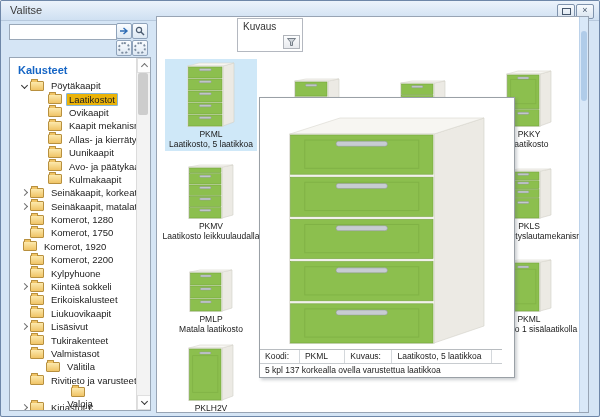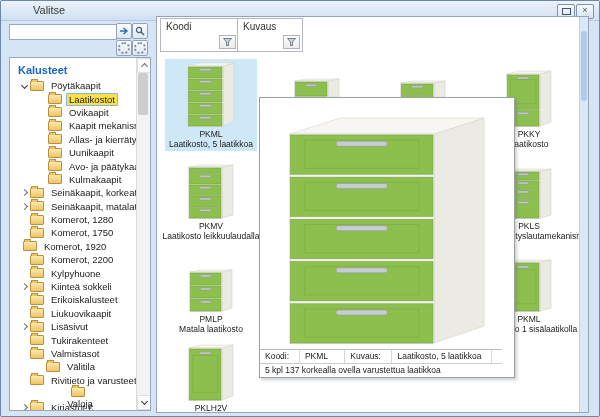--- a/index.html
+++ b/index.html
@@ -1,21 +1,21 @@
 <!DOCTYPE html>
 <html><head>
 <meta charset="utf-8">
 <style>
   html,body{margin:0;padding:0;background:#eef2f6;font-family:"Liberation Sans","DejaVu Sans",sans-serif;}
   #win{position:relative;width:598px;height:415px;border:1px solid #6e87a8;border-radius:2px;
        background:#d5e5f5;overflow:hidden;box-shadow:0 1px 4px rgba(0,0,0,.25);}
   
   #titlebar{position:absolute;left:0;top:0;width:100%;height:19px;
             background:linear-gradient(#ecf3fb,#cfe0f2);border-bottom:1px solid #b7c9dd;}
-  #title{position:absolute;left:9px;top:3px;font-size:11px;color:#3a3a3a;margin-left:23px;}
+  #title{position:absolute;left:9px;top:3px;font-size:11px;color:#3a3a3a;}
   .winbtn{position:absolute;top:3px;width:16px;height:13px;border:1px solid #7f93ad;border-radius:2px;
           background:linear-gradient(#f7fafd,#d9e4f0);font-size:9px;line-height:11px;text-align:center;
           color:#44556b;cursor:default;}
   #btn-restore{right:24px;}
   #btn-close{right:5px;}
   #btn-restore .glyph{display:inline-block;width:7px;height:5px;border:1px solid #44556b;margin-top:3px;}
   
   #search-input{position:absolute;left:8px;top:23px;width:100px;height:12px;border:1px solid #9aa8b8;
                 font-size:10px;padding:1px 3px;background:#fff;}
   .toolbtn{position:absolute;width:14px;height:14px;border:1px solid #8fa3bb;border-radius:2px;
@@ -32,21 +32,21 @@
   .trow{display:flex;align-items:center;height:13.4px;font-size:9.5px;color:#222;white-space:nowrap;}
   .trow .slot{width:12px;display:flex;align-items:center;justify-content:center;flex:none;}
   .chev{width:4px;height:4px;border-right:1.3px solid #6f6f6f;border-bottom:1.3px solid #6f6f6f;}
   .chev.right{transform:rotate(-45deg);}
   .chev.down{transform:rotate(45deg);border-color:#333;}
   .folder{width:12px;height:8px;background:linear-gradient(#fce9ad,#f0c466);border:1px solid #b8903e;
           border-radius:1px;position:relative;flex:none;margin-right:4px;}
   .folder::before{content:"";position:absolute;top:-3px;left:0px;width:5px;height:2px;
           background:#f0c466;border:1px solid #b8903e;border-bottom:none;border-radius:1px 1px 0 0;}
   .tlabel{padding:0 2px;border:1px solid transparent;}
-  .trow.sel .tlabel{background:#fde047;border:1px solid #84b6dd;border-radius:1px;}
+  .trow.sel .tlabel{background:#eab308;border:1px solid #84b6dd;border-radius:1px;}
   .vscroll{position:absolute;right:0;top:0;bottom:0;width:13px;background:#f3f3f3;border-left:1px solid #dcdcdc;}
   .sbtn{position:absolute;left:0;width:12px;height:13px;background:#fdfdfd;border:1px solid #dfdfdf;
         display:flex;align-items:center;justify-content:center;}
   .sbtn.up{top:0;} .sbtn.down{bottom:0;}
   .sthumb{position:absolute;left:1px;width:10px;background:#cdcdcd;border-radius:2px;}
   
   #rightpanel{position:absolute;left:155px;top:15px;width:431px;height:395px;background:#fff;
               border:1px solid #98a4b4;overflow:hidden;}
   .colhead{position:absolute;top:1px;height:32px;background:#fff;border:1px solid #b4b8c0;}
   #colhead-koodi{left:3px;width:77px;}
@@ -246,28 +246,20 @@
           <span class="chev" style="transform:rotate(-135deg);margin-top:2px;"></span>
         </div>
       <div class="sthumb" style="top:15px;height:42px;"></div>
       <div class="sbtn down">
           <span class="chev down" style="margin-bottom:2px;"></span>
         </div>
     </div>
   </div>
 
   <div id="rightpanel">
-    <div class="colhead" id="colhead-koodi">
-      <div class="hlabel">Koodi</div>
-      <div class="filterbtn">
-        <svg width="9" height="8" viewBox="0 0 9 8">
-          <path d="M0.5 0.5 H8.5 L5.5 4 V7.5 L3.5 7.5 V4 Z" fill="#cfd4da" stroke="#5a646e" stroke-width="0.8"></path>
-        </svg>
-      </div>
-    </div>
     <div class="colhead" id="colhead-kuvaus">
       <div class="hlabel">Kuvaus</div>
       <div class="filterbtn">
         <svg width="9" height="8" viewBox="0 0 9 8">
           <path d="M0.5 0.5 H8.5 L5.5 4 V7.5 L3.5 7.5 V4 Z" fill="#cfd4da" stroke="#5a646e" stroke-width="0.8"></path>
         </svg>
       </div>
     </div>
     <div id="grid">
         <div class="cell sel" style="left: 8px; top: 42px;">

